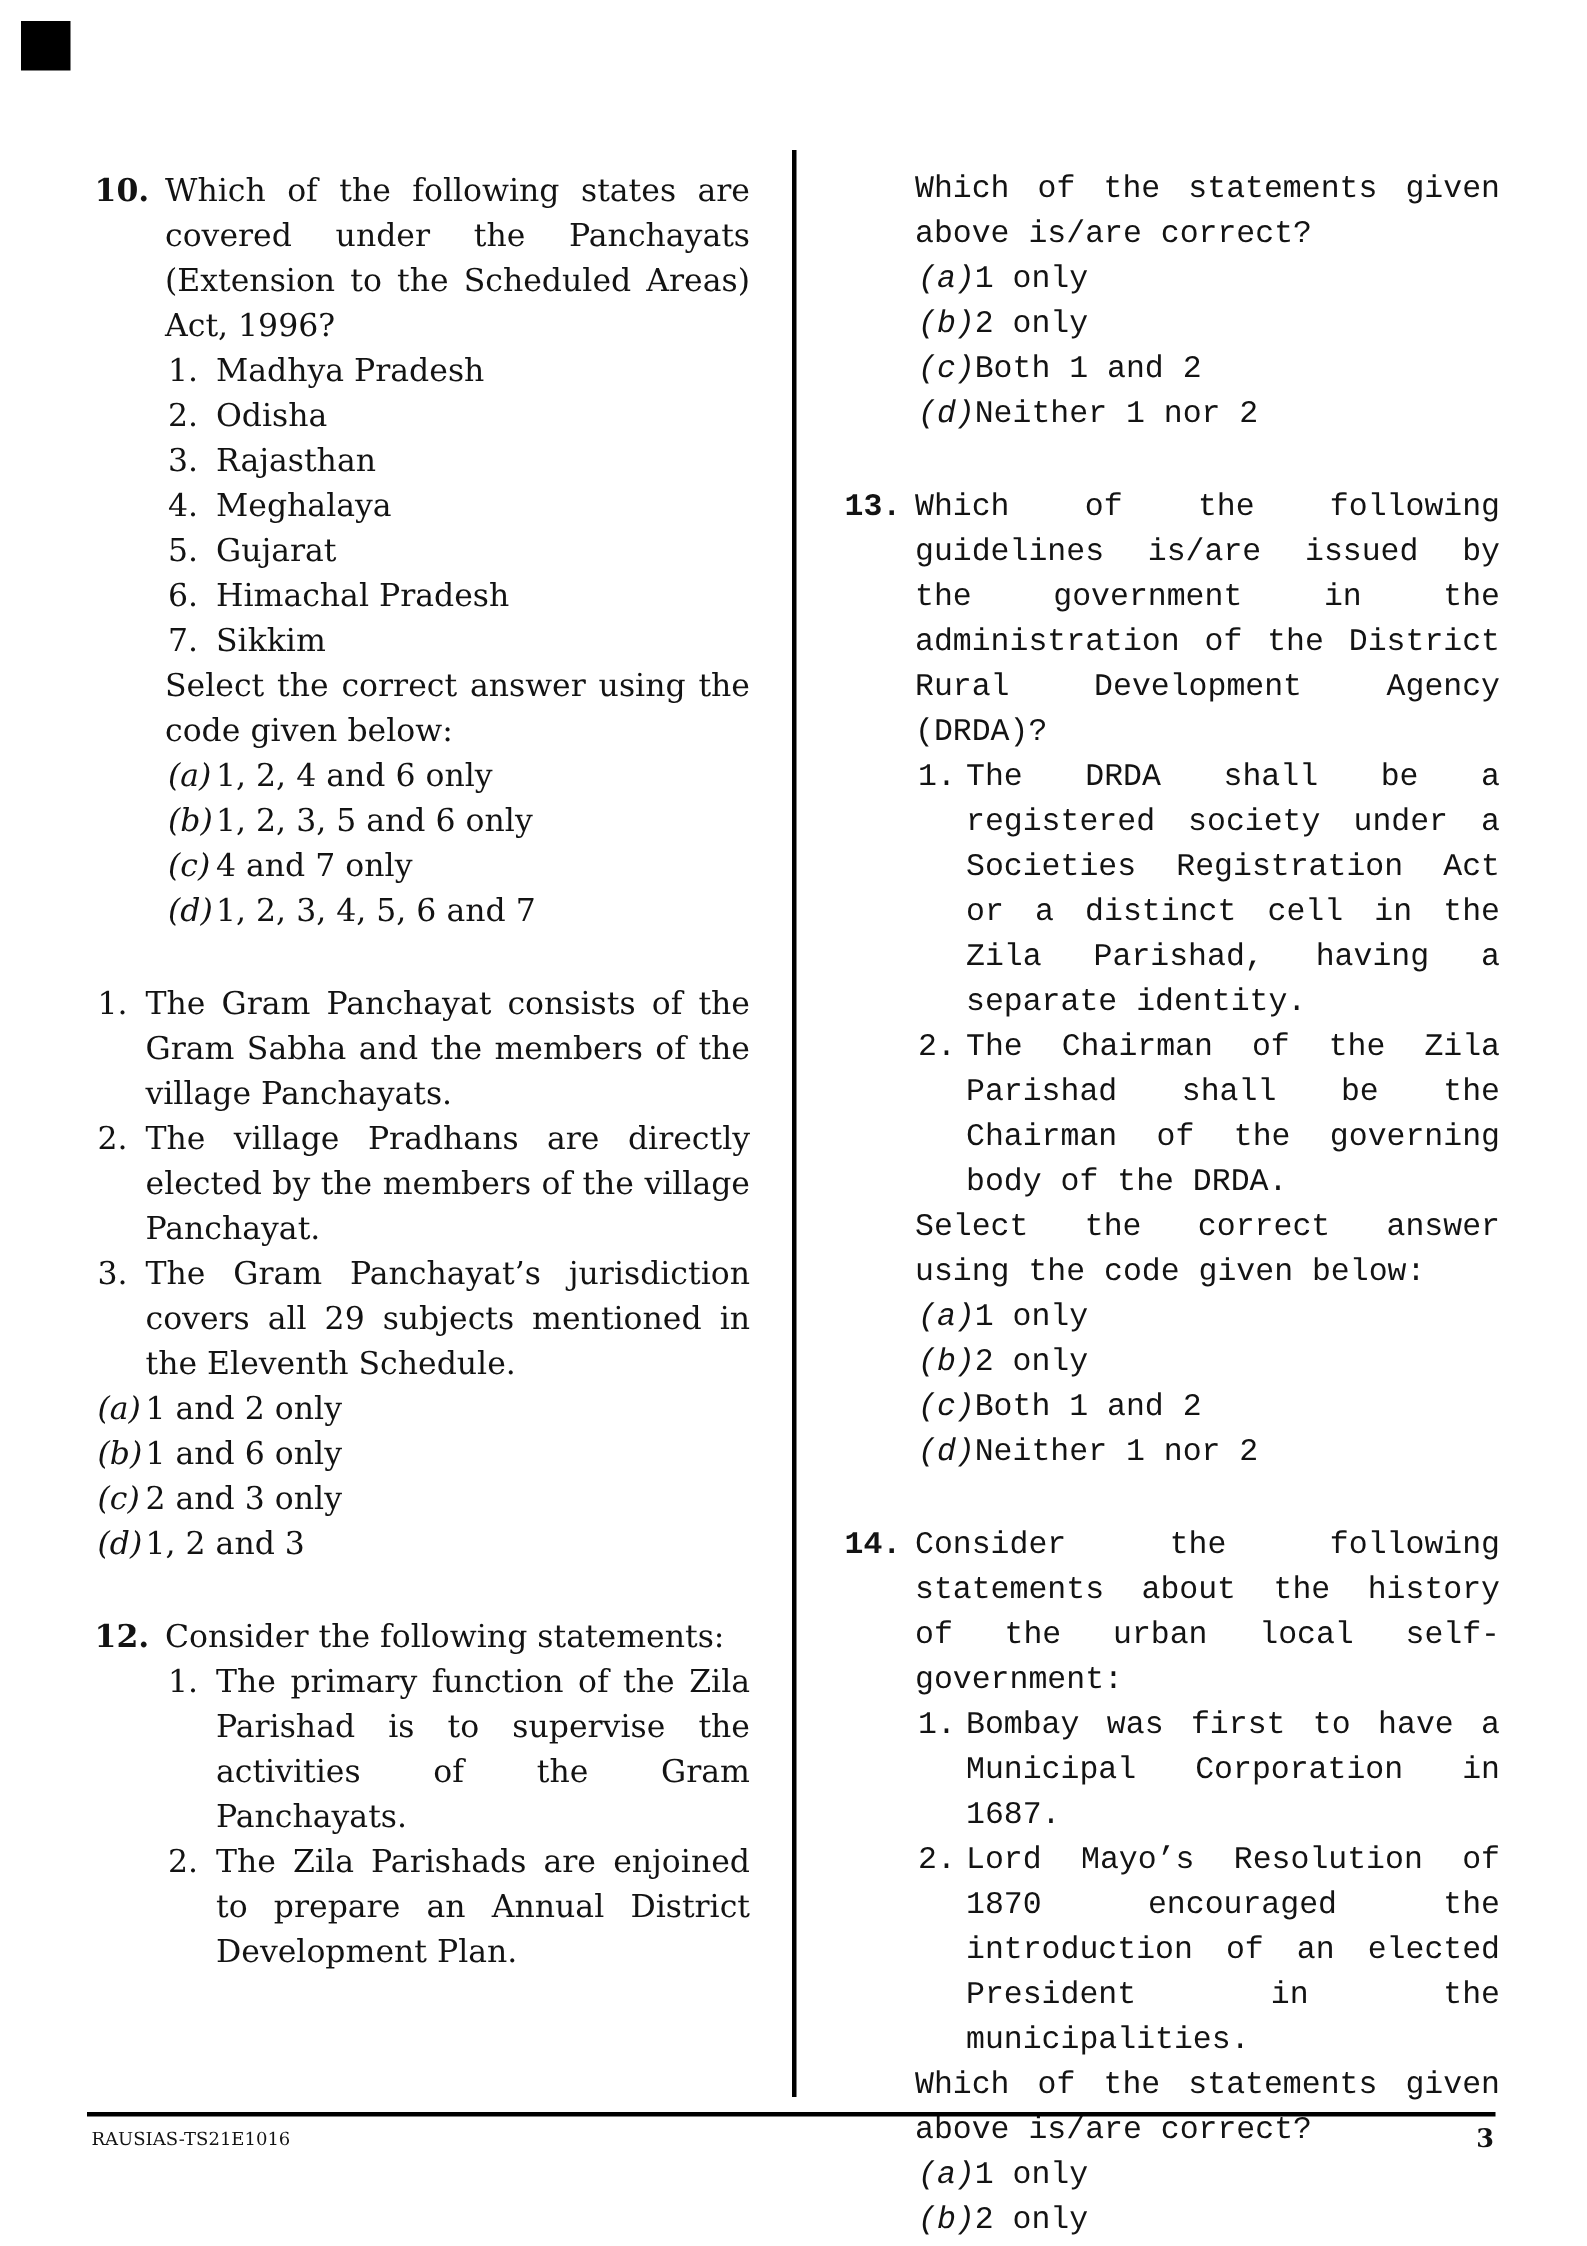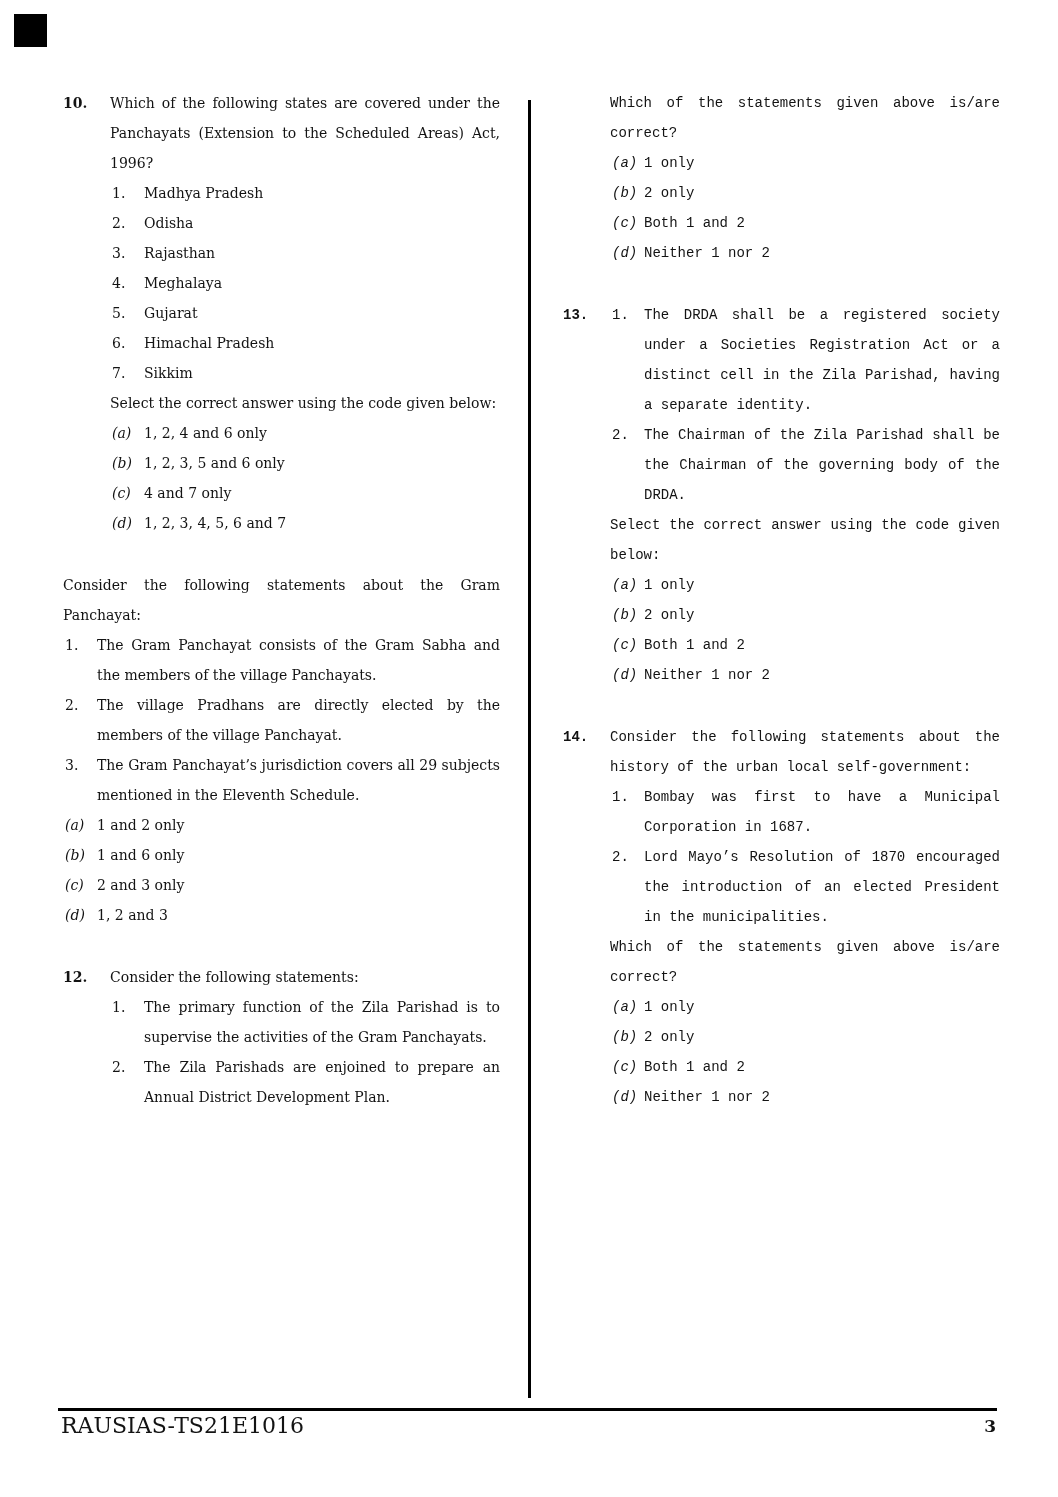--- a/index.html
+++ b/index.html
@@ -12,22 +12,22 @@
     overflow: hidden;
   }
   .page { position: absolute; inset: 0; }
 
   .corner-mark {
     position: absolute; left: 14px; top: 14px;
     width: 33px; height: 33px; background: #000;
   }
 
   .column {
-    position: absolute; top: 88px; width: 437px;
-    font-size: 14px; line-height: 30px;
+    position: absolute; top: 112px; width: 437px;
+    font-size: 21px; line-height: 30px;
   }
   .column-left  { left: 63px; }
   .column-right { left: 563px; font-family: Liberation Mono, monospace; }
 
   .column-divider {
     position: absolute; left: 528px; top: 100px;
     width: 3px; height: 1298px; background: #000;
   }
 
   .question { display: flex; margin-bottom: 32px; }
@@ -43,21 +43,21 @@
   .hang-text { flex: 1; min-width: 0; text-align: justify; }
   .opt-letter { font-style: italic; }
   .seg-italic { }
 
   .footer-rule {
     position: absolute; left: 58px; top: 1408px;
     width: 939px; height: 3px; background: #000;
   }
   .footer-code {
     position: absolute; left: 61px; top: 1412px;
-    font-size: 22px; line-height: 28px;
+    font-size: 12px; line-height: 28px;
   }
   .footer-page {
     position: absolute; right: 62px; top: 1412px;
     font-size: 17px; line-height: 28px; font-weight: bold;
   }
 </style>
 </head>
 <body>
 
 <div class="page">
@@ -114,21 +114,20 @@
             </div>
             <div class="hang-row">
               <span class="hang-marker opt-letter">(d)</span>
               <span class="hang-text">1, 2, 3, 4, 5, 6 and 7</span>
             </div>
           </div>
         </div>
       </div>
       <div class="question">
         <div class="q-body">
-          <div class="para">Consider the following statements about the Gram Panchayat:</div>
           <div class="hang-list">
             <div class="hang-row">
               <span class="hang-marker">1.</span>
               <span class="hang-text">The Gram Panchayat consists of the Gram Sabha and the members of the village Panchayats.</span>
             </div>
             <div class="hang-row">
               <span class="hang-marker">2.</span>
               <span class="hang-text"><span>The village </span><span class="seg-italic">Pradhans</span><span> are directly elected by the members of the village Panchayat.</span></span>
             </div>
             <div class="hang-row">
@@ -197,20 +196,21 @@
             <div class="hang-row">
               <span class="hang-marker opt-letter">(d)</span>
               <span class="hang-text">Neither 1 nor 2</span>
             </div>
           </div>
         </div>
       </div>
       <div class="question">
         <div class="q-num">13.</div>
         <div class="q-body">
+          <div class="para">Which of the following guidelines is/are issued by the government in the administration of the District Rural Development Agency (DRDA)?</div>
           <div class="hang-list">
             <div class="hang-row">
               <span class="hang-marker">1.</span>
               <span class="hang-text">The DRDA shall be a registered society under a Societies Registration Act or a distinct cell in the Zila Parishad, having a separate identity.</span>
             </div>
             <div class="hang-row">
               <span class="hang-marker">2.</span>
               <span class="hang-text">The Chairman of the Zila Parishad shall be the Chairman of the governing body of the DRDA.</span>
             </div>
           </div>

